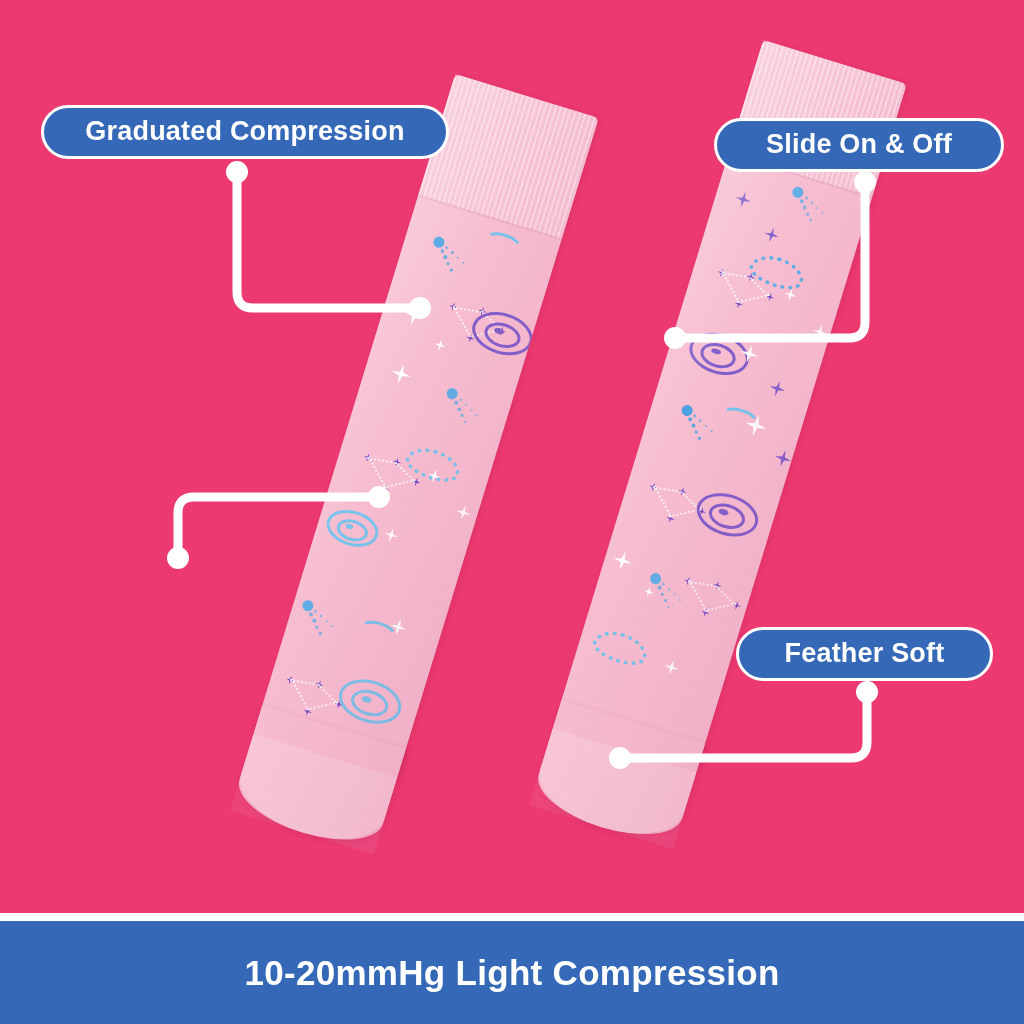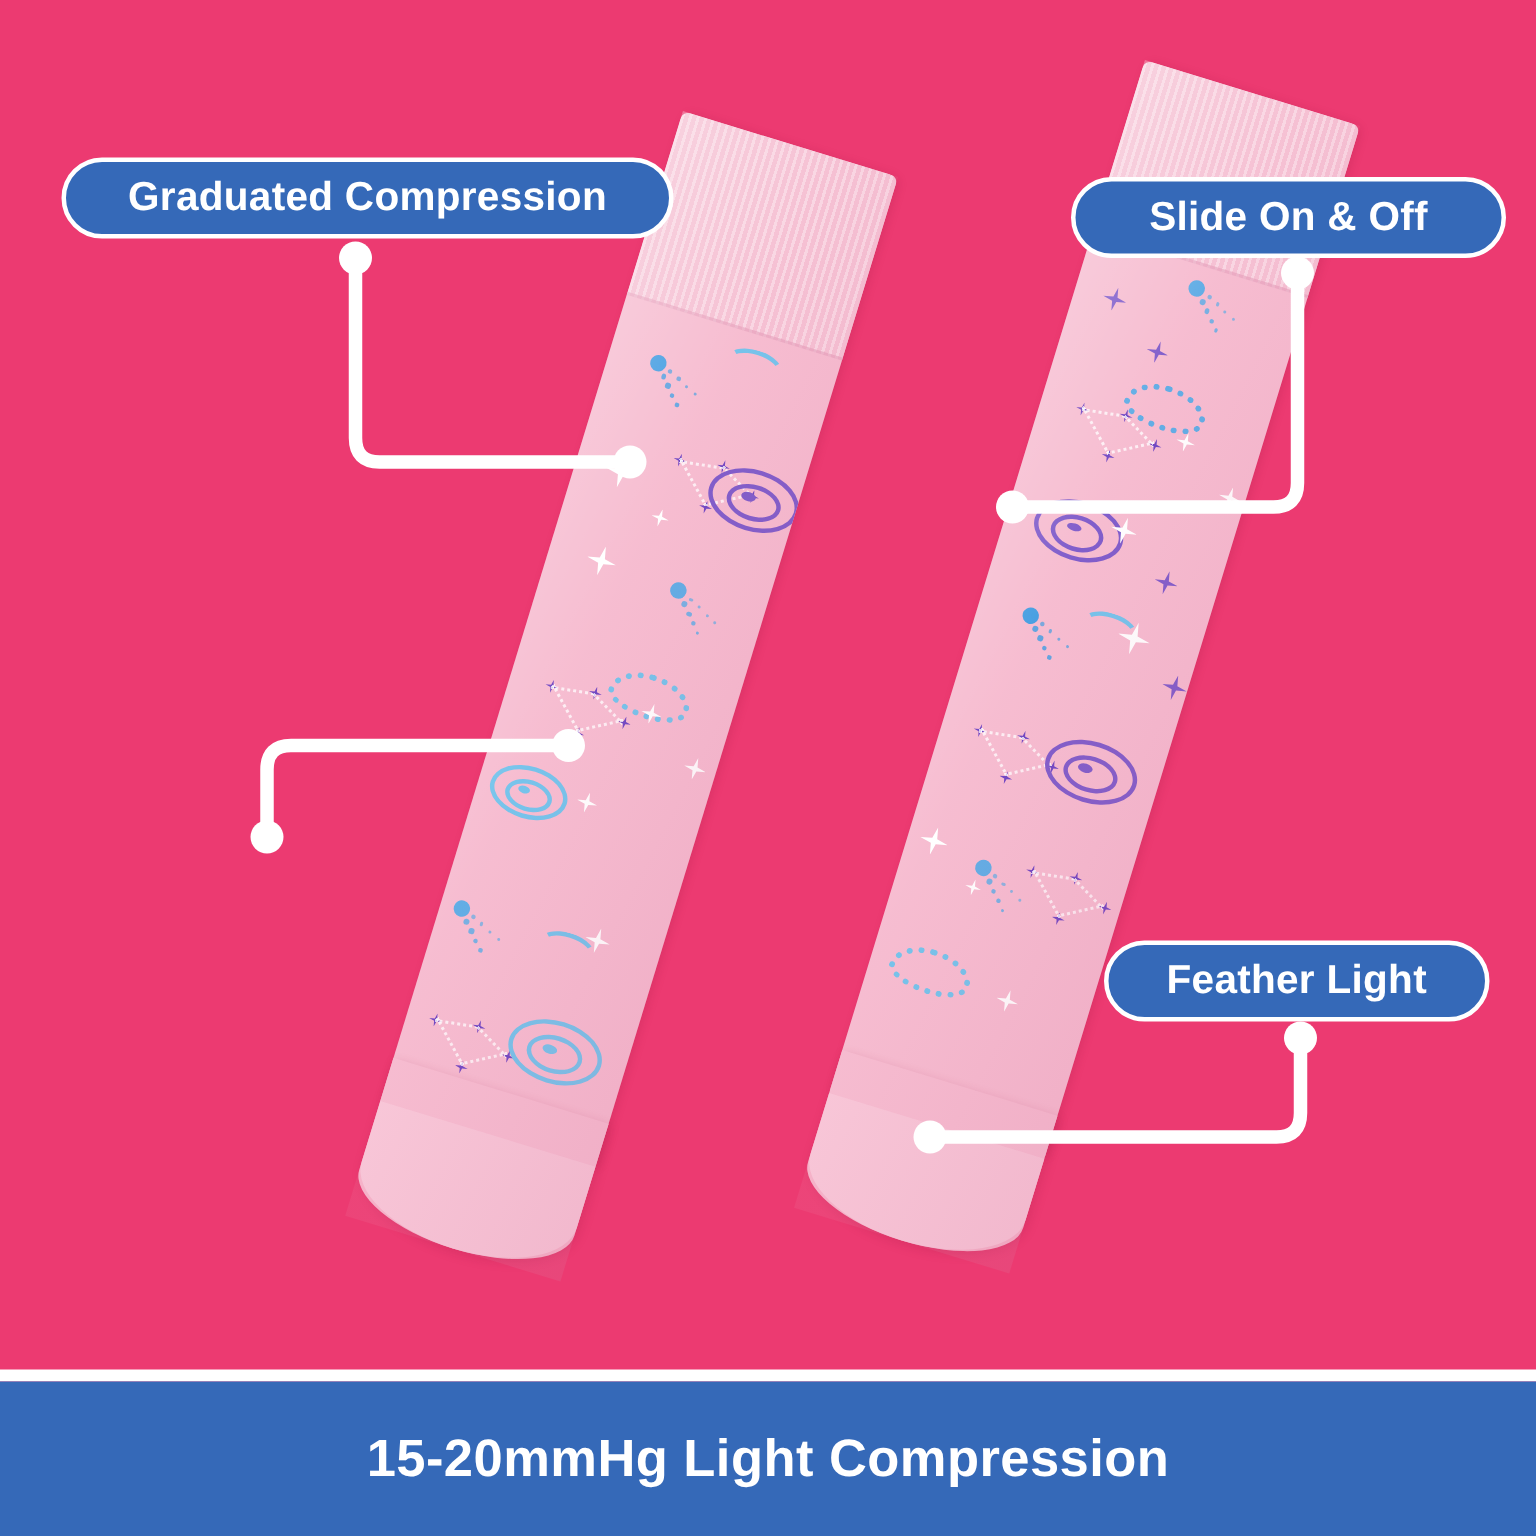--- a/index.html
+++ b/index.html
@@ -347,23 +347,23 @@
     <div class="pill" id="pill-graduated" style="left:41px;top:105px;width:408px;height:54px;font-size:27px;">
       <span>Graduated Compression</span>
     </div>
 
     <div class="pill" id="pill-slide" style="left:714px;top:118px;width:290px;height:54px;font-size:27px;">
       <span>Slide On &amp; Off</span>
     </div>
 
 
     <div class="pill" id="pill-feather" style="left:736px;top:627px;width:257px;height:54px;font-size:27px;">
-      <span>Feather Light</span>
+      <span>Feather Soft</span>
     </div>
 
   </div>
 
   <div id="divider"></div>
   <div id="banner">
-    <span>15-20mmHg Light Compression</span>
+    <span>10-20mmHg Light Compression</span>
   </div>
 
 </div>
 
 </body></html>

